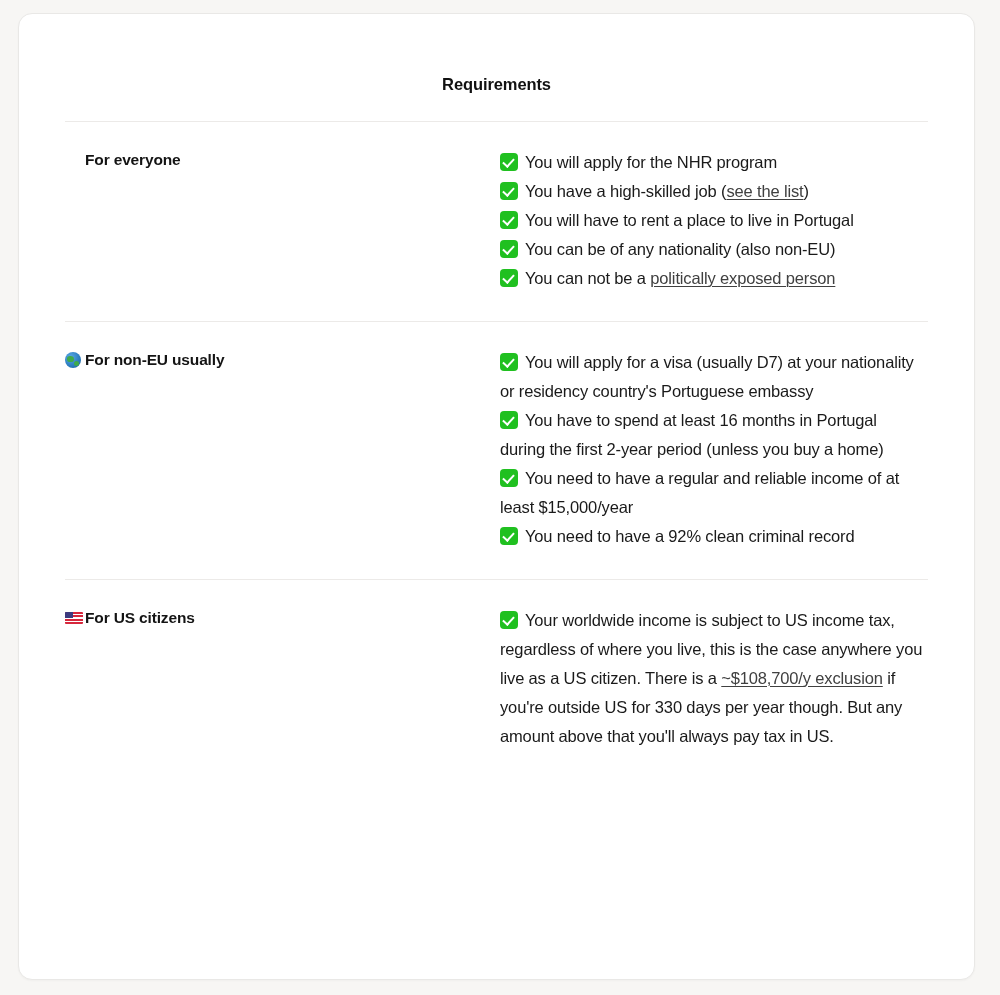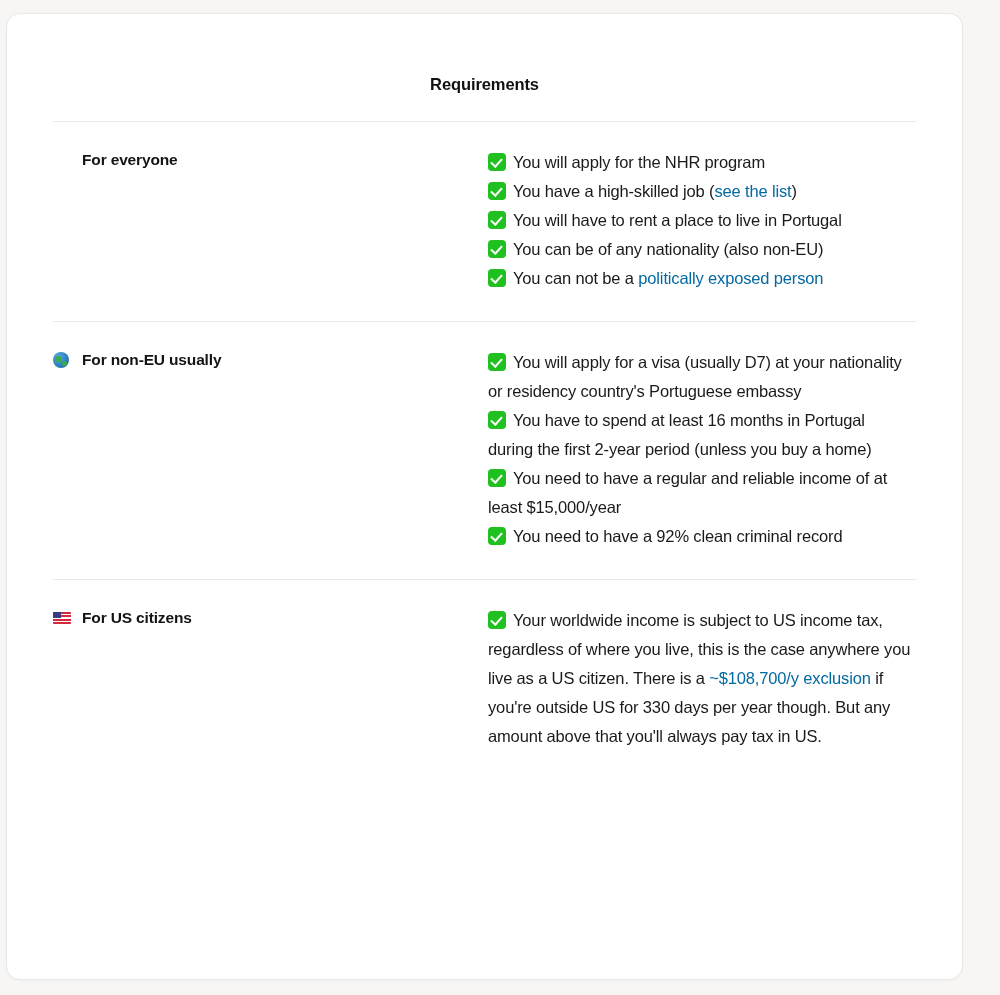--- a/index.html
+++ b/index.html
@@ -10,21 +10,21 @@
     width: 1000px;
     height: 995px;
     background: #f7f6f4;
     font-family: "Liberation Sans", sans-serif;
     -webkit-font-smoothing: antialiased;
     overflow: hidden;
   }
 
   .card {
     position: absolute;
-    left: 6px;
+    left: 18px;
     top: 13px;
     width: 957px;
     height: 967px;
     background: #ffffff;
     border: 1px solid #e9e8e6;
     border-radius: 14px;
     box-sizing: border-box;
     box-shadow: 0 1px 2px rgba(0,0,0,0.03);
     overflow: hidden;
   }
@@ -53,21 +53,20 @@
   .section {
     display: flex;
     align-items: flex-start;
   }
 
   .section-head {
     width: 435px;
     flex: 0 0 435px;
     display: flex;
     align-items: flex-start;
-    gap: 9px;
     padding-top: 27px;
     padding-bottom: 26px;
   }
 
   .section-emoji {
     font-size: 16px;
     line-height: 22px;
     display: inline-block;
     width: 20px;
     flex: 0 0 20px;
@@ -112,21 +111,22 @@
     left: 5px;
     top: 3px;
     width: 5px;
     height: 9px;
     border: solid #ffffff;
     border-width: 0 2px 2px 0;
     transform: rotate(42deg);
   }
 
   .req-link {
-    color: #0369a1;
+    color: #404040;
+    text-decoration: underline;
     text-underline-offset: 2px;
     text-decoration-thickness: 1px;
     cursor: pointer;
   }
 
   
   .wave-emoji {
     display: inline-block;
     width: 17px;
     height: 17px;

